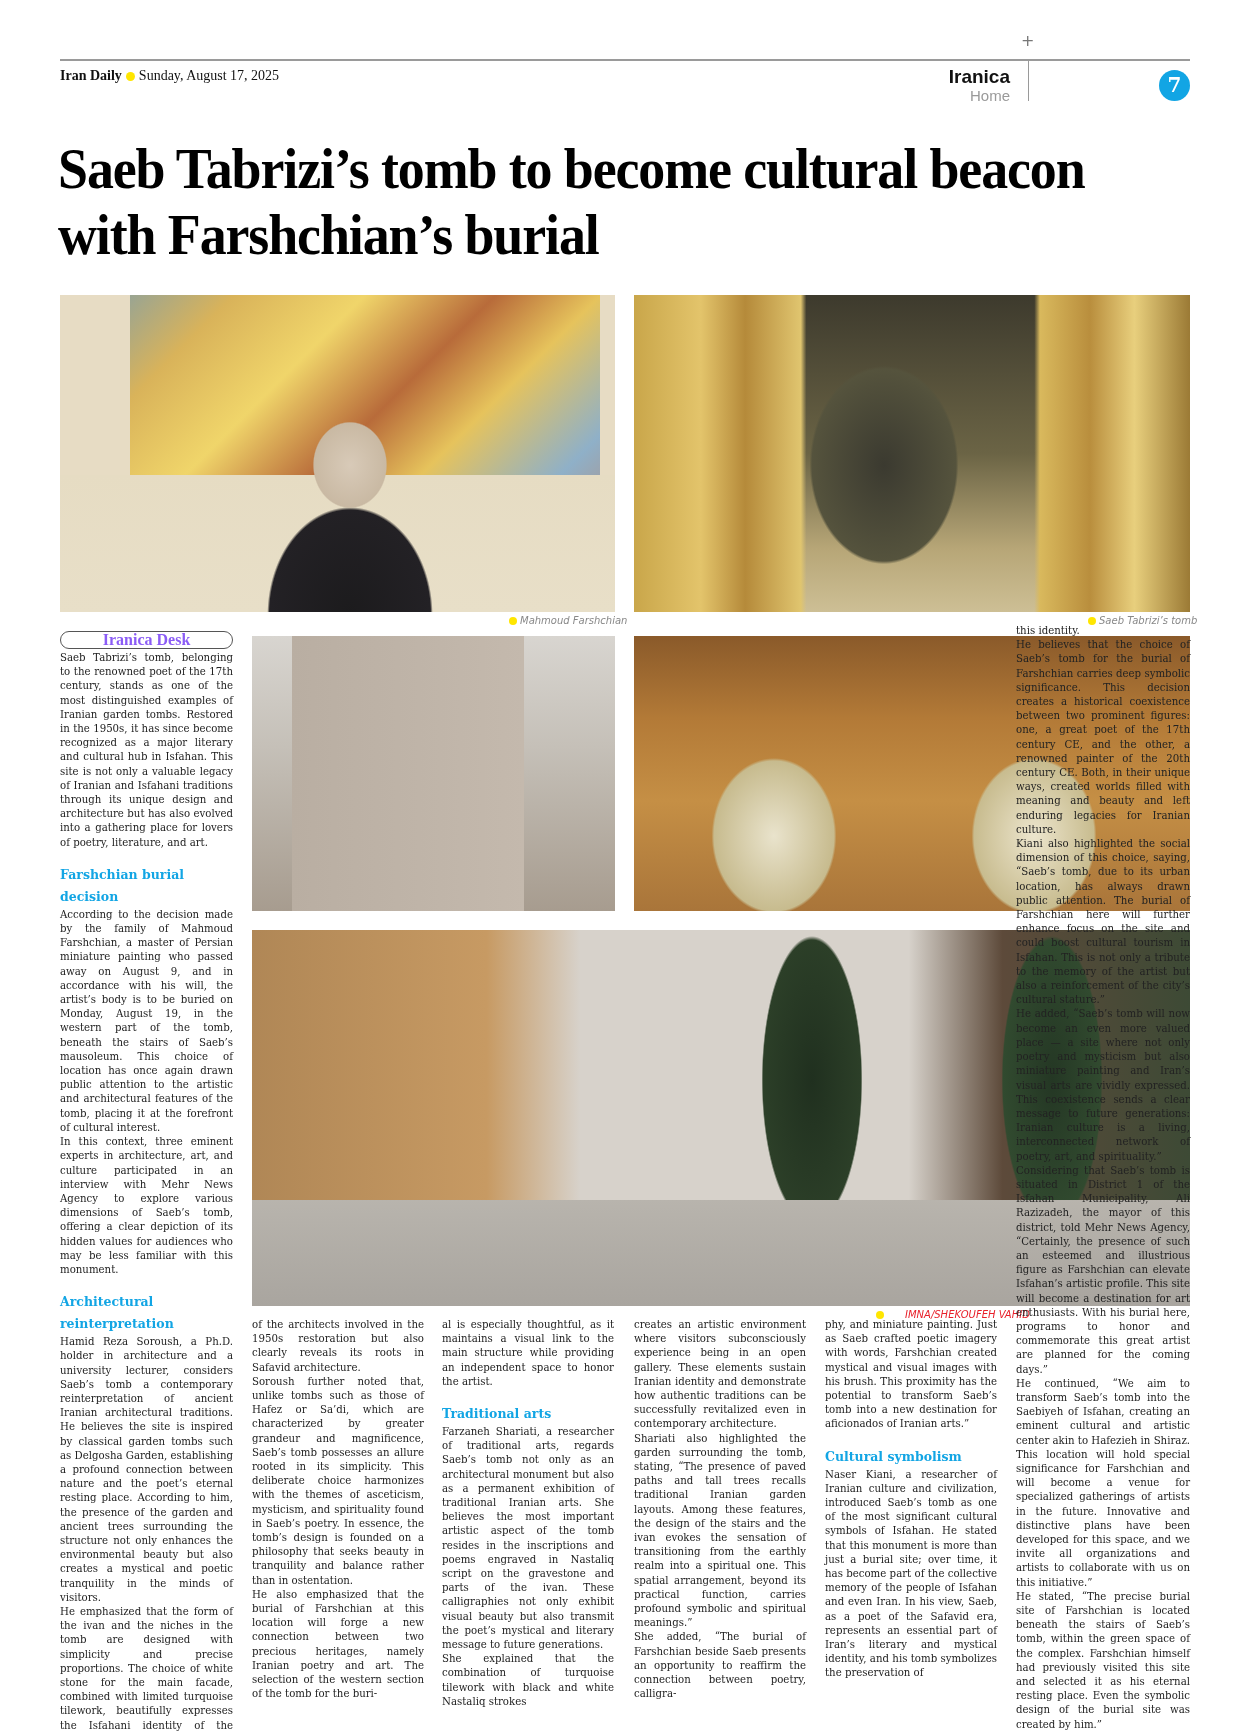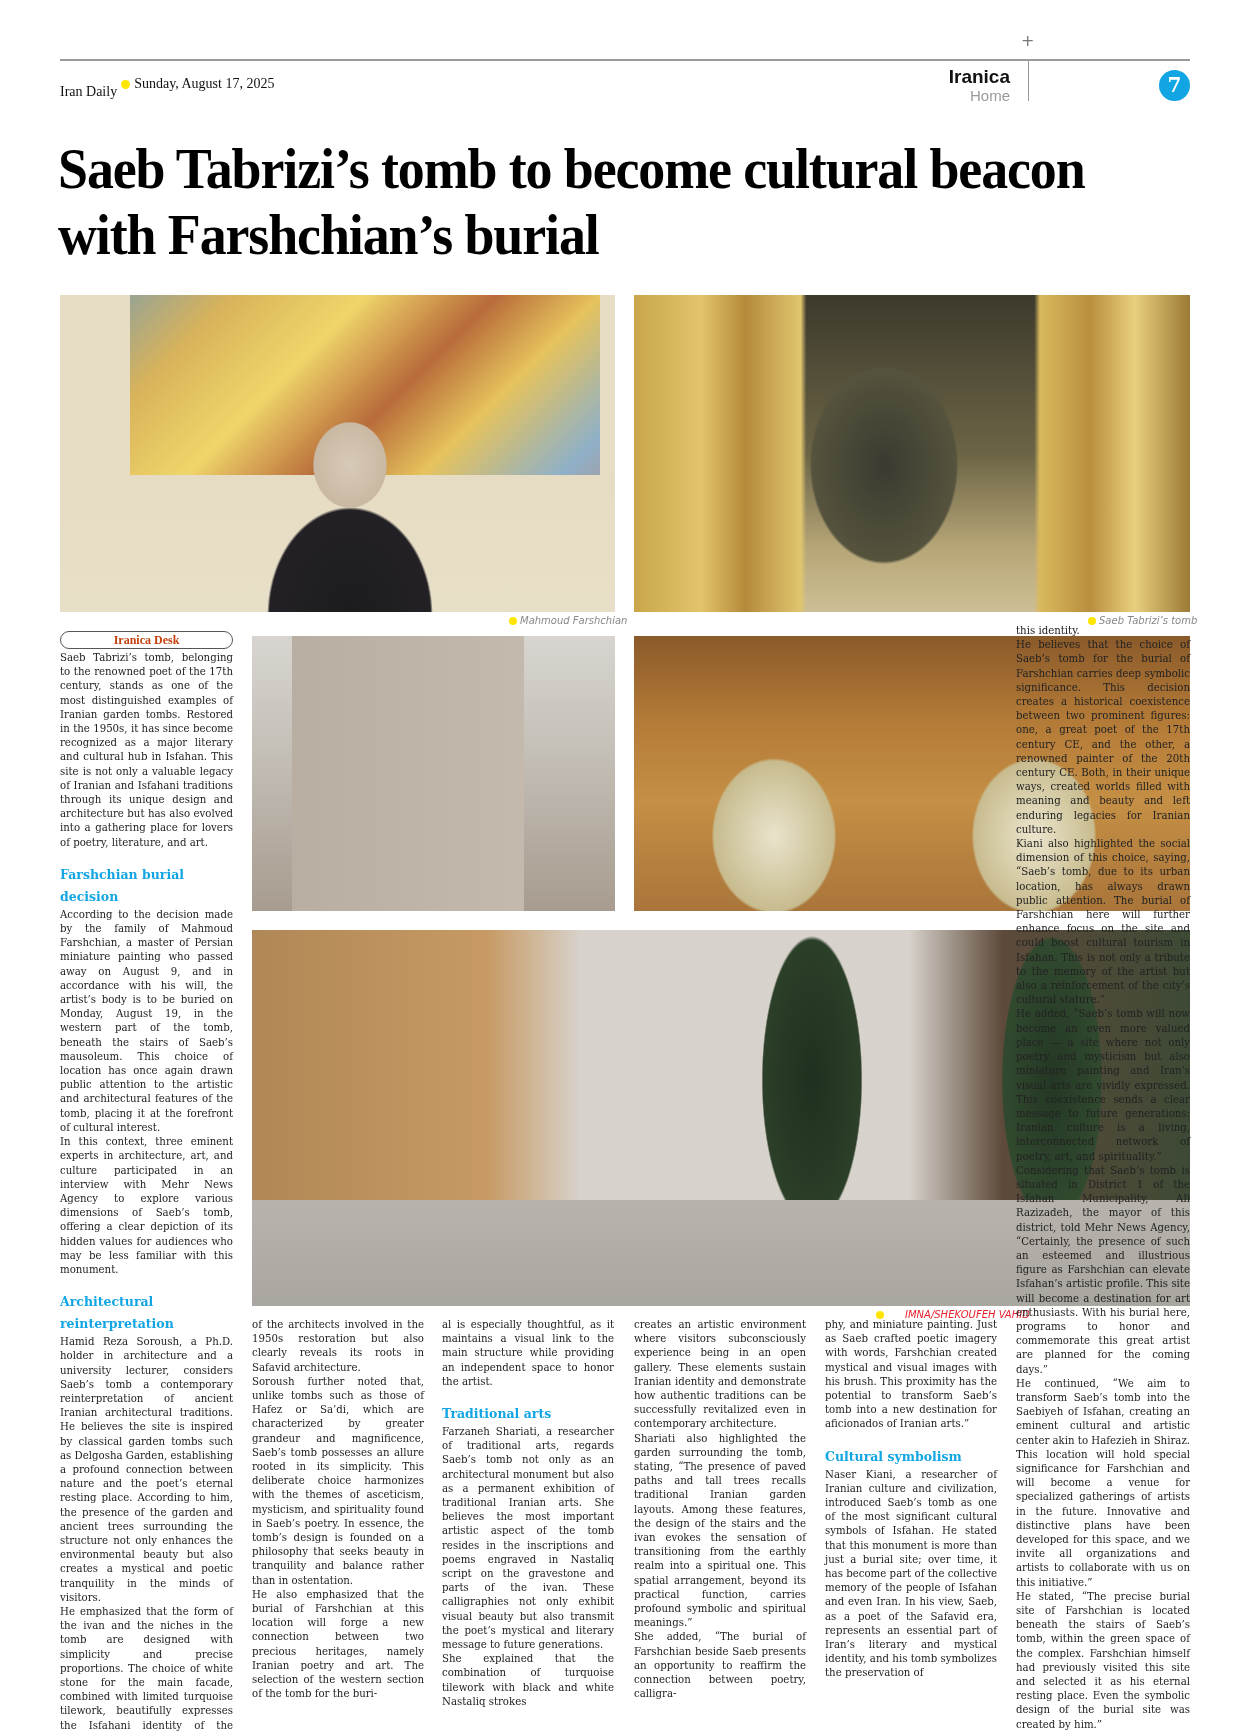--- a/index.html
+++ b/index.html
@@ -4,21 +4,21 @@
 <style>
   * { box-sizing: border-box; margin: 0; padding: 0; }
   html, body { width: 1250px; height: 1734px; background: #ffffff; overflow: hidden; }
   body { position: relative; font-family: "DejaVu Serif", "Liberation Serif", serif; color: #1a1a1a; }
 
   .topline { position: absolute; left: 60px; top: 59px; width: 1130px; height: 1.5px; background: #9a9a9a; }
   .crossmark { position: absolute; left: 1021px; top: 33px; font-family: "DejaVu Sans", sans-serif; font-size: 16px; color: #777; line-height: 1; }
   .vline { position: absolute; left: 1028px; top: 60px; width: 1px; height: 41px; background: #9a9a9a; }
 
   .masthead { position: absolute; left: 60px; top: 68px; font-family: "Liberation Serif", serif; font-size: 14px; color: #111; white-space: nowrap; display: flex; align-items: center; }
-  .masthead .paper { font-weight: normal; margin-top: 16px; }
+  .masthead .paper { font-weight: bold; }
   .dot { display: inline-block; width: 9px; height: 9px; border-radius: 50%; background: #ffe600; margin: 0 4px; }
 
   .section { position: absolute; right: 240px; top: 66px; text-align: right; font-family: Liberation Sans, sans-serif; }
   .section .name { font-size: 19px; font-weight: bold; color: #111; line-height: 22px; }
   .section .sub { font-size: 15px; color: #9a9a9a; line-height: 16px; }
 
   .pagenum { position: absolute; left: 1159px; top: 70px; width: 31px; height: 31px; border-radius: 50%; background: #12a5e4; color: #fff; font-family: "DejaVu Serif", serif; font-weight: bold; font-size: 20px; text-align: center; line-height: 31px; }
 
   .headline { position: absolute; left: 58px; top: 136px; width: 1140px; font-family: "Liberation Serif", serif; font-weight: bold; font-size: 58px; line-height: 66px; letter-spacing: -1.2px; color: #000; transform: scaleX(0.93); transform-origin: left top; }
 
@@ -59,21 +59,21 @@
       linear-gradient(to bottom, transparent 0, transparent 270px, #b8b4ad 270px, #a9a59f 100%),
       radial-gradient(ellipse 70px 200px at 560px 150px, #20301f 0%, #2c3f28 70%, transparent 72%),
       radial-gradient(ellipse 70px 200px at 800px 150px, #243724 0%, #314a2f 70%, transparent 72%),
       linear-gradient(90deg, #b08756 0%, #c79a63 25%, #d7d2cb 35%, #d7d2cb 70%, #5d4a3a 80%, #3d4a35 100%);
   }
 
   .caption { position: absolute; font-family: "DejaVu Sans", sans-serif; font-style: italic; font-size: 10px; color: #888; white-space: nowrap; display: flex; align-items: center; }
   .caption .dot { width: 8px; height: 8px; margin: 0 3px 0 0; }
   .caption.credit { color: #e8202a; text-transform: none; gap: 18px; }
 
-  .desk { position: absolute; left: 60px; top: 631px; width: 173px; height: 18px; border: 1px solid #555; border-radius: 10px; text-align: center; font-family: "Liberation Serif", serif; font-weight: bold; font-size: 12px; line-height: 16px; color: #c2410c; }
+  .desk { position: absolute; left: 60px; top: 631px; width: 173px; height: 18px; border: 1px solid #555; border-radius: 10px; text-align: center; font-family: "Liberation Serif", serif; font-weight: bold; font-size: 16px; line-height: 16px; color: #8b5cf6; }
 
   .col { position: absolute; font-family: "DejaVu Serif", serif; font-size: 10.2px; line-height: 14.2px; color: #222; text-align: justify; hyphens: manual; }
   .col p { margin: 0; }
   .col h3 { font-family: "DejaVu Serif", serif; font-weight: bold; font-size: 12.5px; line-height: 22px; color: #12a5e4; margin-top: 14px; text-align: left; }
   #col1a { left: 60px; top: 651px; width: 173px; }
   #col2 { left: 252px; top: 1318px; width: 172px; }
   #col3 { left: 442px; top: 1318px; width: 172px; }
   #col4 { left: 634px; top: 1318px; width: 172px; }
   #col5 { left: 825px; top: 1318px; width: 172px; }
   #col6 { left: 1016px; top: 624px; width: 174px; }

